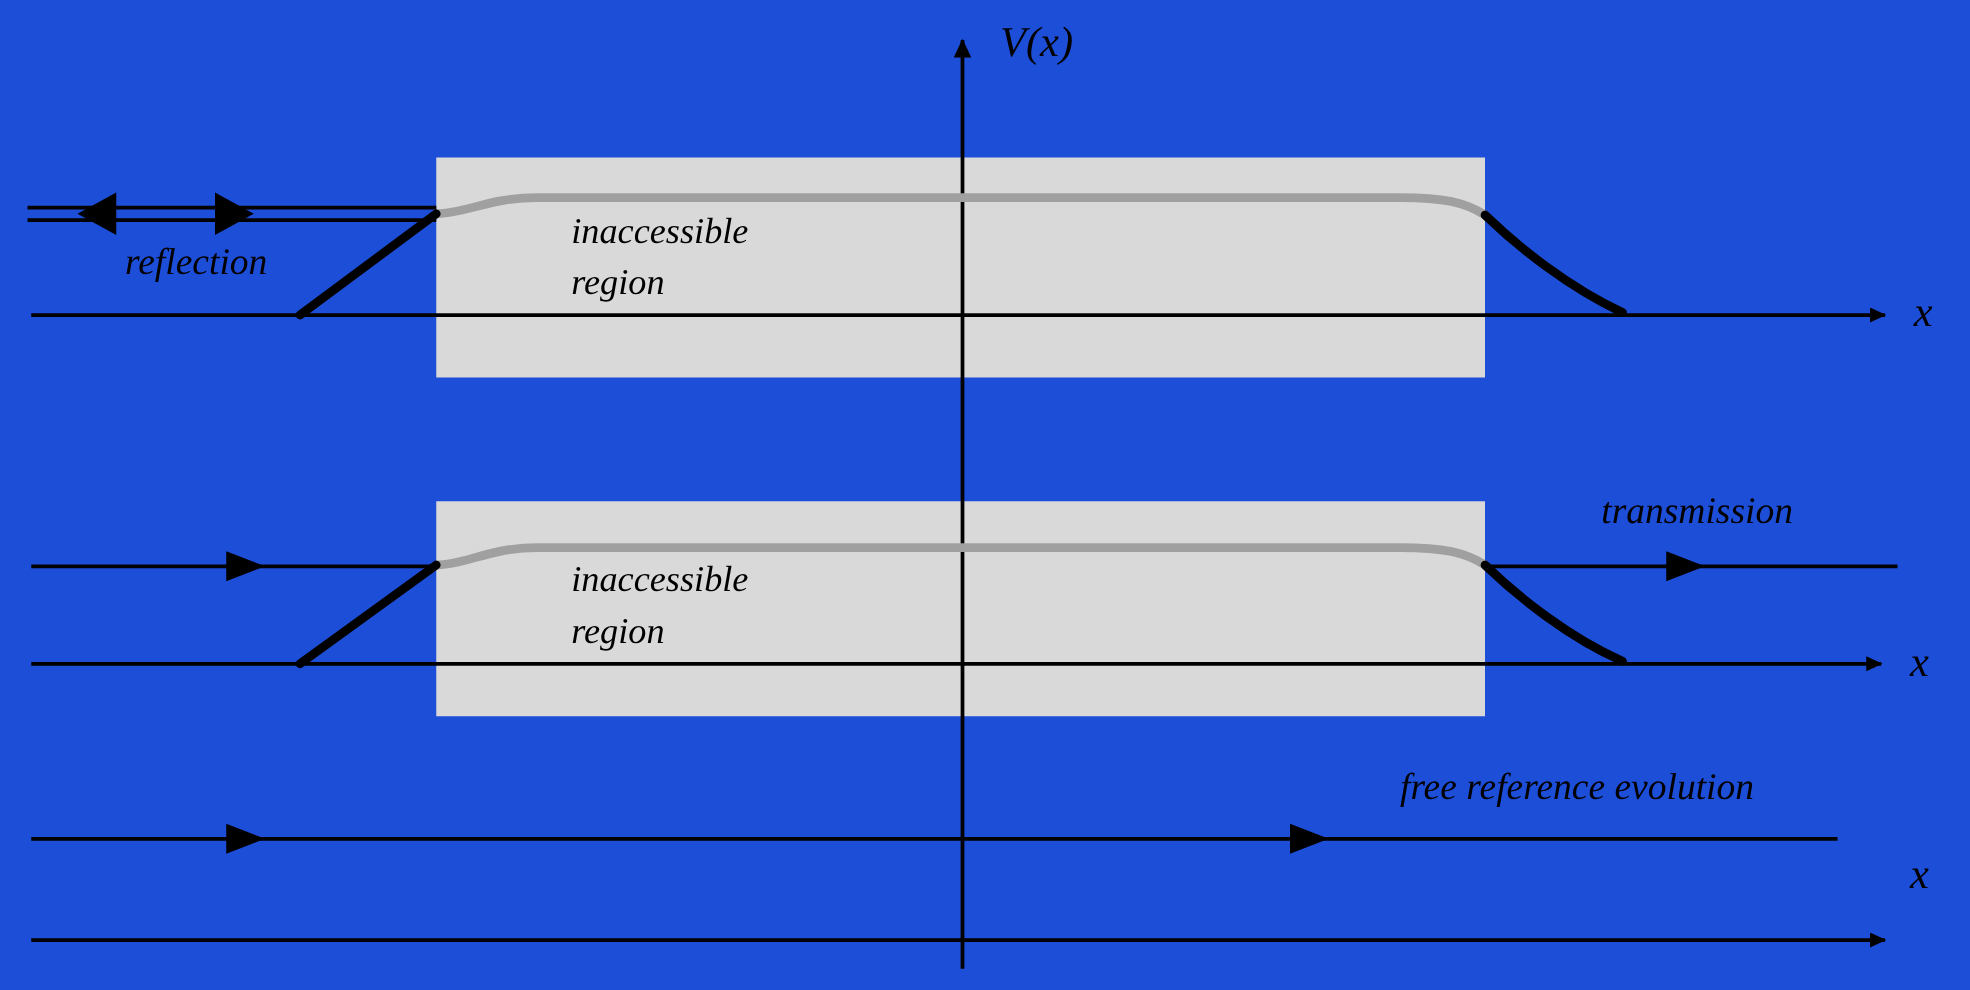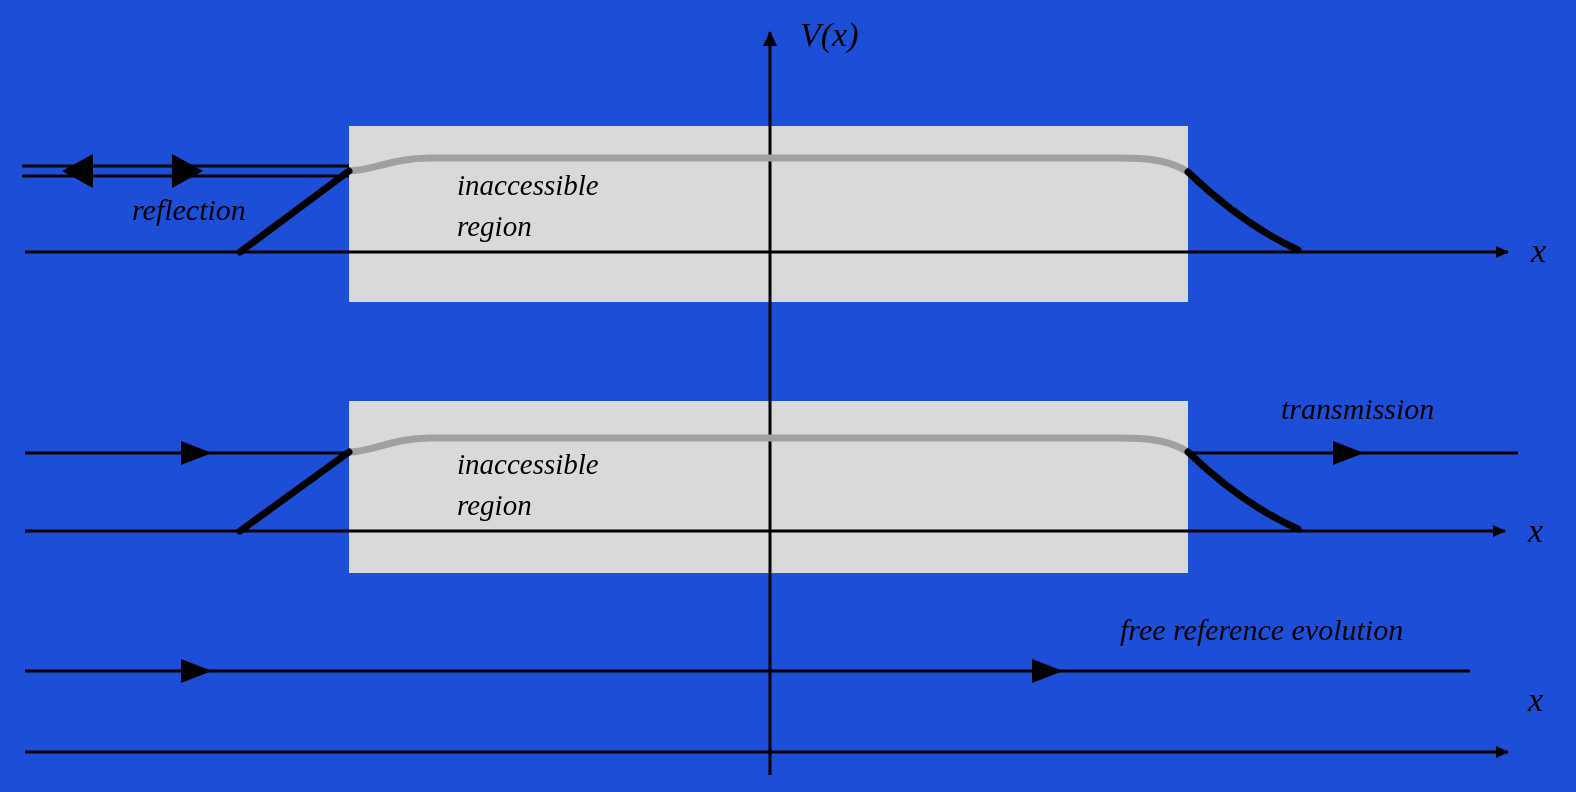--- a/index.html
+++ b/index.html
@@ -31,21 +31,21 @@
   .lbl-italic { font-style: italic; }
   .lbl-upright { font-style: normal; }
 
   
   .label-vx      { left: 800px;  top: 16px;   font-size: 34px; font-style: italic; }
   .label-x-top   { left: 1531px; top: 232px;  font-size: 34px; font-style: italic; }
   .label-x-mid   { left: 1528px; top: 512px;  font-size: 34px; font-style: italic; }
   .label-x-bot   { left: 1528px; top: 681px;  font-size: 34px; font-style: italic; }
 
   
-  .label-reflection   { left: 100px;  top: 193px; font-size: 30px; margin-left: 32px; }
+  .label-reflection   { left: 100px;  top: 193px; font-size: 30px; }
   .label-transmission { left: 1281px; top: 392px; font-size: 30px; }
   .label-free-ref     { left: 1120px; top: 613px; font-size: 30px; }
 
   
   .label-inaccessible-1 { left: 457px; top: 165px; font-size: 29px; line-height: 41px; }
   .label-inaccessible-2 { left: 457px; top: 444px; font-size: 29px; line-height: 41px; }
   .region-line { display: block; font-style: italic; }
 </style>
 </head>
 <body>

